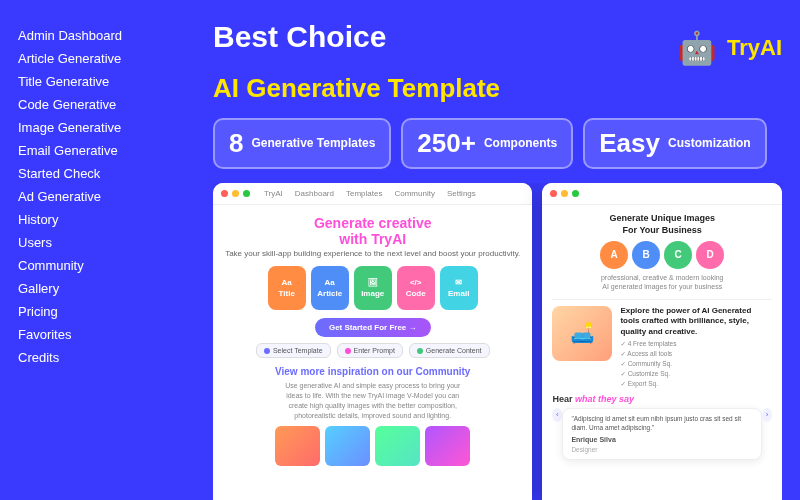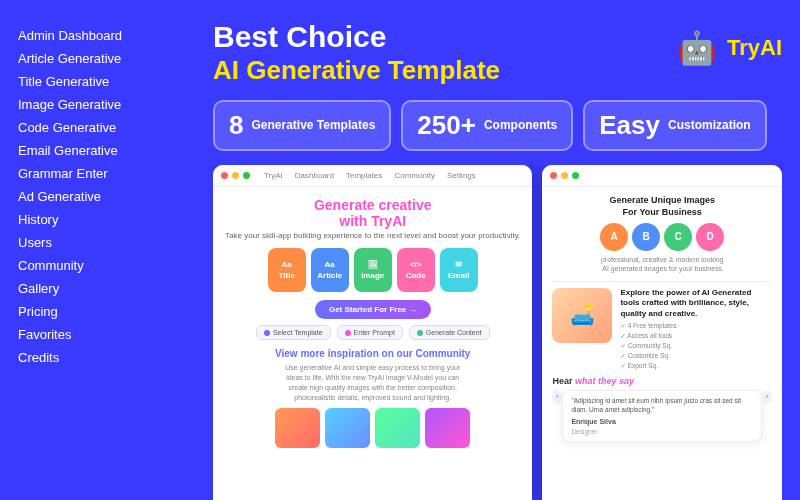--- a/index.html
+++ b/index.html
@@ -53,21 +53,21 @@
       font-size: 30px;
       font-weight: 900;
       color: white;
       line-height: 1.1;
     }
     .hero-subtitle {
       font-size: 26px;
       font-weight: 900;
       color: #ffe600;
       line-height: 1.2;
-      margin-top: 2px;
+      margin-top: 20px;
     }
     .hero-badge {
       display: flex;
       align-items: center;
       gap: 6px;
       margin-top: 4px;
     }
     .badge-robot {
       width: 48px;
       height: 48px;
@@ -411,24 +411,24 @@
   </style>
 </head>
 <body>
 
 <div class="sidebar">
   <div style="margin-bottom:8px;"></div>
 
 <div class="sidebar-item">Admin Dashboard</div>
     <div class="sidebar-item">Article Generative</div>
     <div class="sidebar-item">Title Generative</div>
+    <div class="sidebar-item">Code Generative</div>
     <div class="sidebar-item">Image Generative</div>
-    <div class="sidebar-item">Code Generative</div>
     <div class="sidebar-item">Email Generative</div>
-    <div class="sidebar-item">Grammar Enter</div>
+    <div class="sidebar-item">Started Check</div>
     <div class="sidebar-item">Ad Generative</div>
     <div class="sidebar-item">History</div>
     <div class="sidebar-item">Users</div>
     <div class="sidebar-item">Community</div>
     <div class="sidebar-item">Gallery</div>
     <div class="sidebar-item">Pricing</div>
     <div class="sidebar-item">Favorites</div>
     <div class="sidebar-item">Credits</div>
   </div>
 

